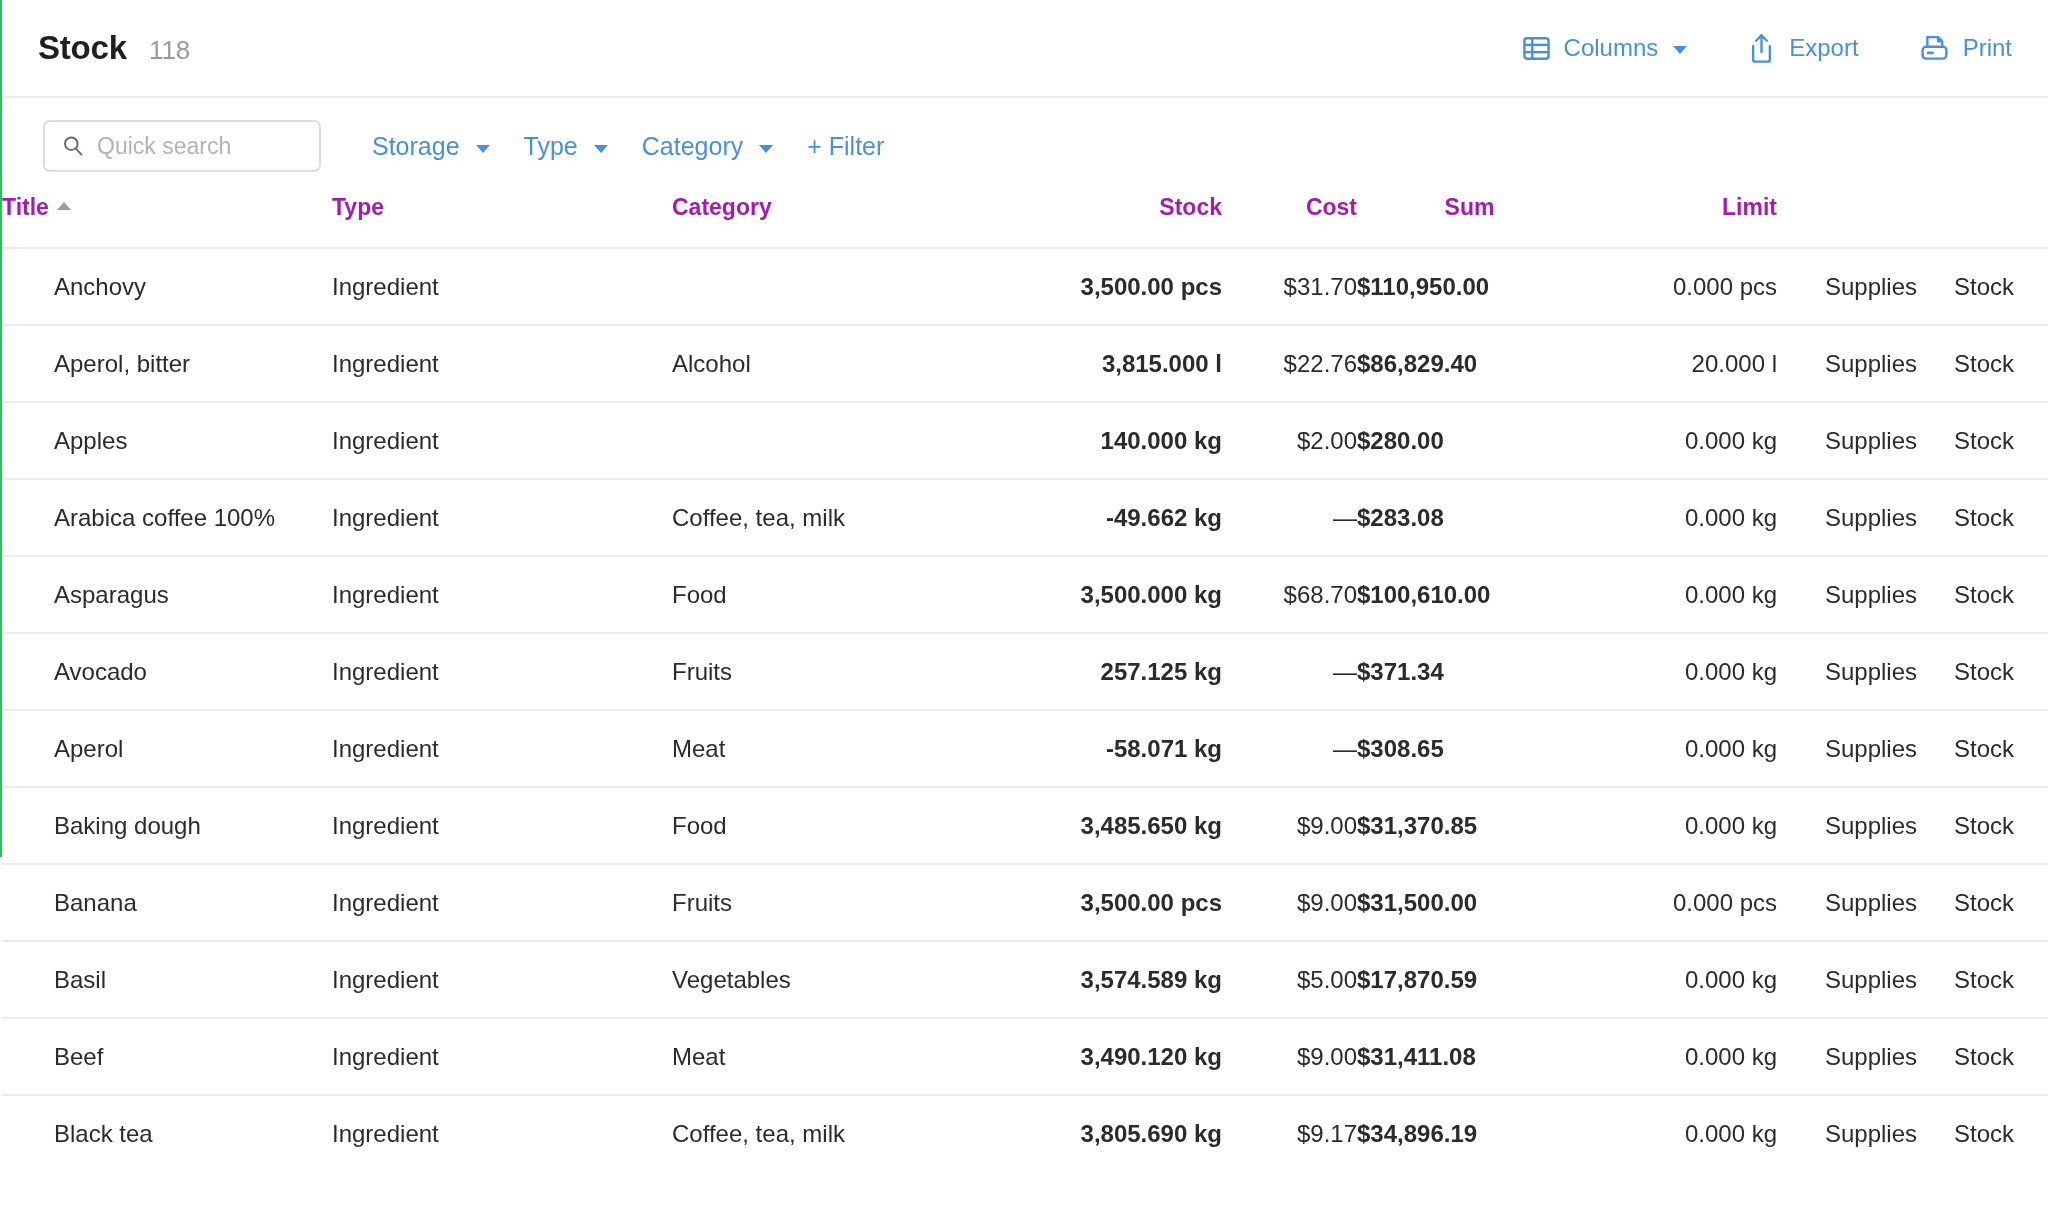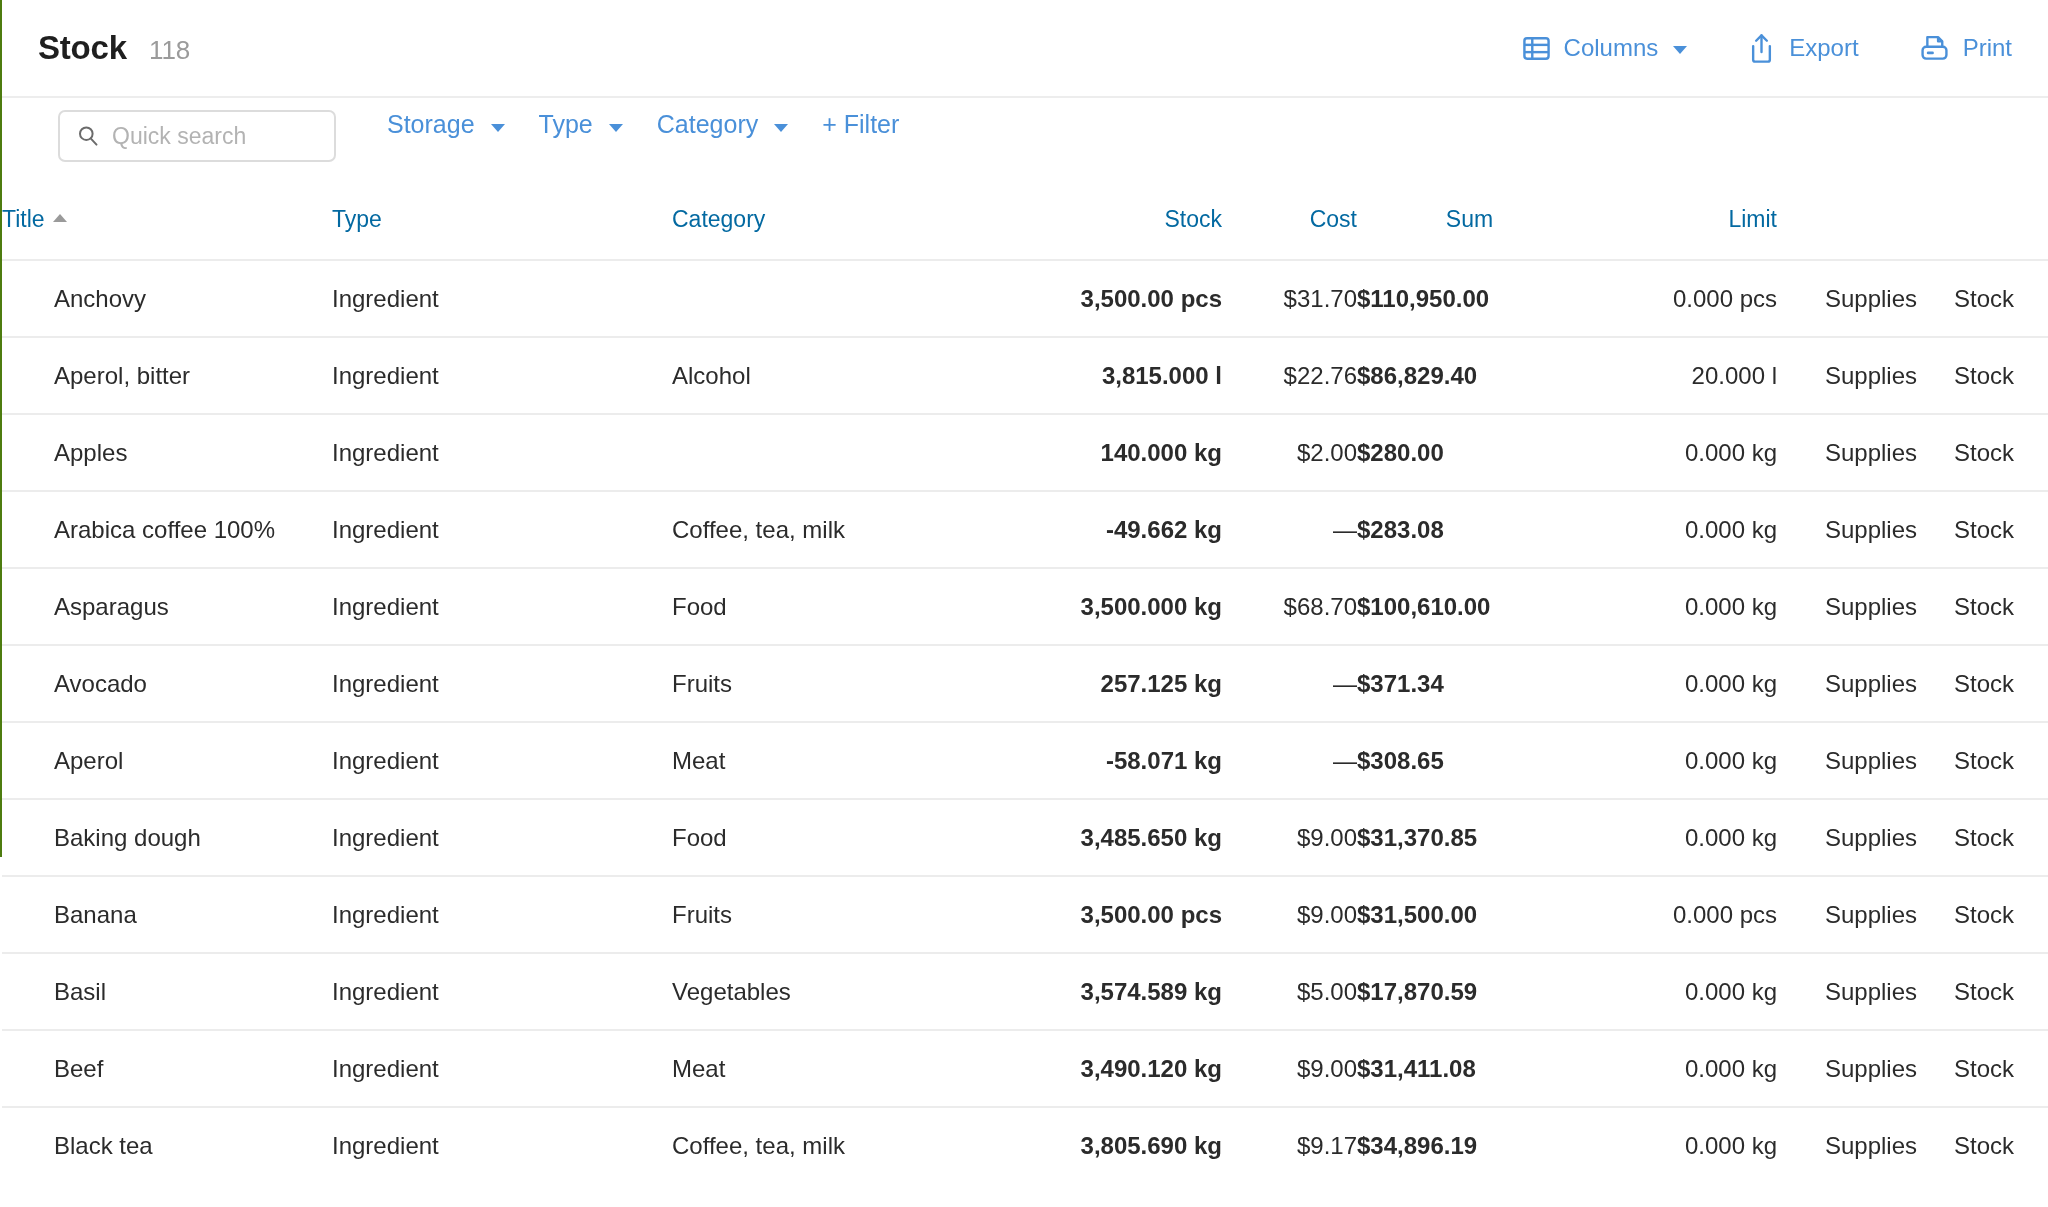--- a/index.html
+++ b/index.html
@@ -10,21 +10,21 @@
     background: #ffffff;
     font-family: "Liberation Sans", sans-serif;
     overflow: hidden;
   }
 
   .page {
     position: relative;
     width: 2048px;
     height: 857px;
     background: #ffffff;
-    border-left: 2px solid #4d7c0f;
+    border-left: 2px solid #22c55e;
   }
 
   
   .topbar {
     height: 98px;
     display: flex;
     align-items: center;
     justify-content: space-between;
     padding: 0 36px 0 36px;
     border-bottom: 2px solid #ededed;
@@ -77,24 +77,23 @@
     position: relative;
     top: 2px;
   }
 
   .ico { display: inline-flex; align-items: center; justify-content: center; }
 
   
   .filterbar {
     height: 96px;
     display: flex;
-    align-items: flex-start;
-    padding-left: 56px;
+    align-items: center;
+    padding-left: 41px;
     gap: 0;
-    margin-top: 12px;
   }
 
   .search-wrap {
     width: 278px;
     height: 52px;
     border: 2px solid #dcdcdc;
     border-radius: 7px;
     display: flex;
     align-items: center;
     padding: 0 12px 0 16px;
@@ -143,23 +142,23 @@
   }
 
   
   table.grid {
     width: 100%;
     border-collapse: collapse;
     table-layout: fixed;
   }
 
   table.grid th {
-    font-weight: normal;
+    font-weight: bold;
     font-size: 23px;
-    color: #0369a1;
+    color: #a21caf;
     padding: 0 0 26px 0;
     vertical-align: bottom;
   }
 
   table.grid td {
     font-size: 24px;
     color: #2b2b2b;
     height: 77px;
     vertical-align: middle;
     border-top: 2px solid #ececec;

